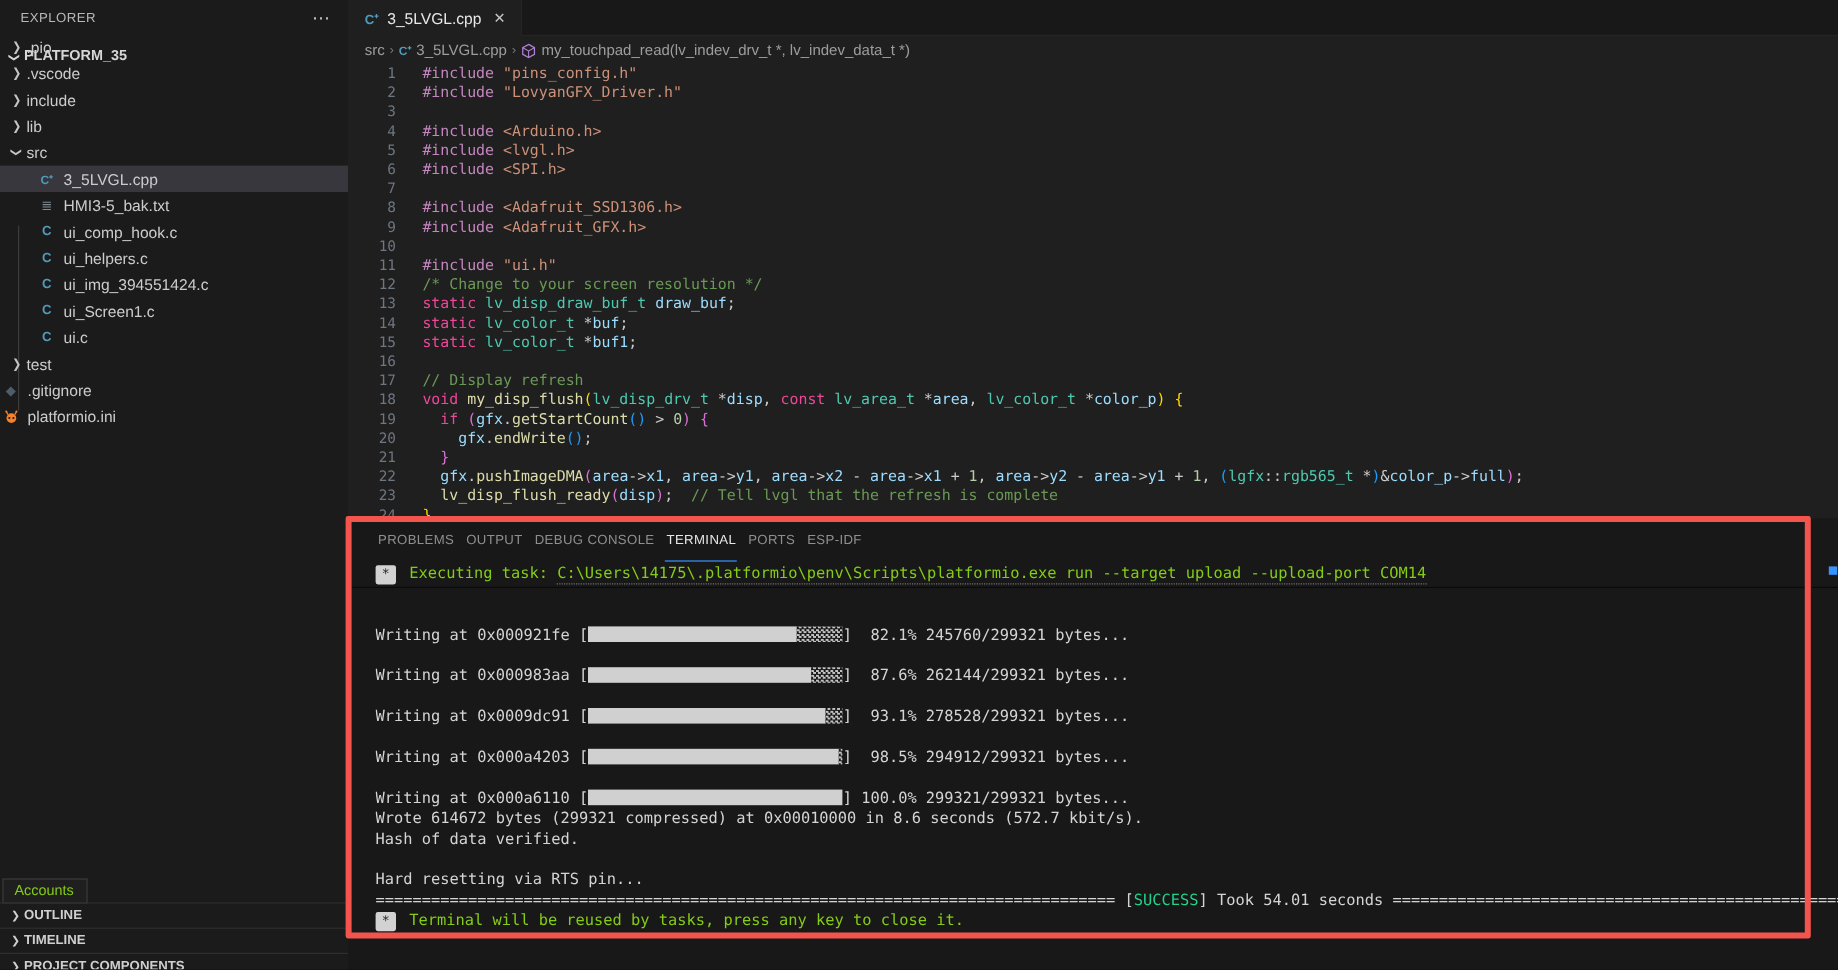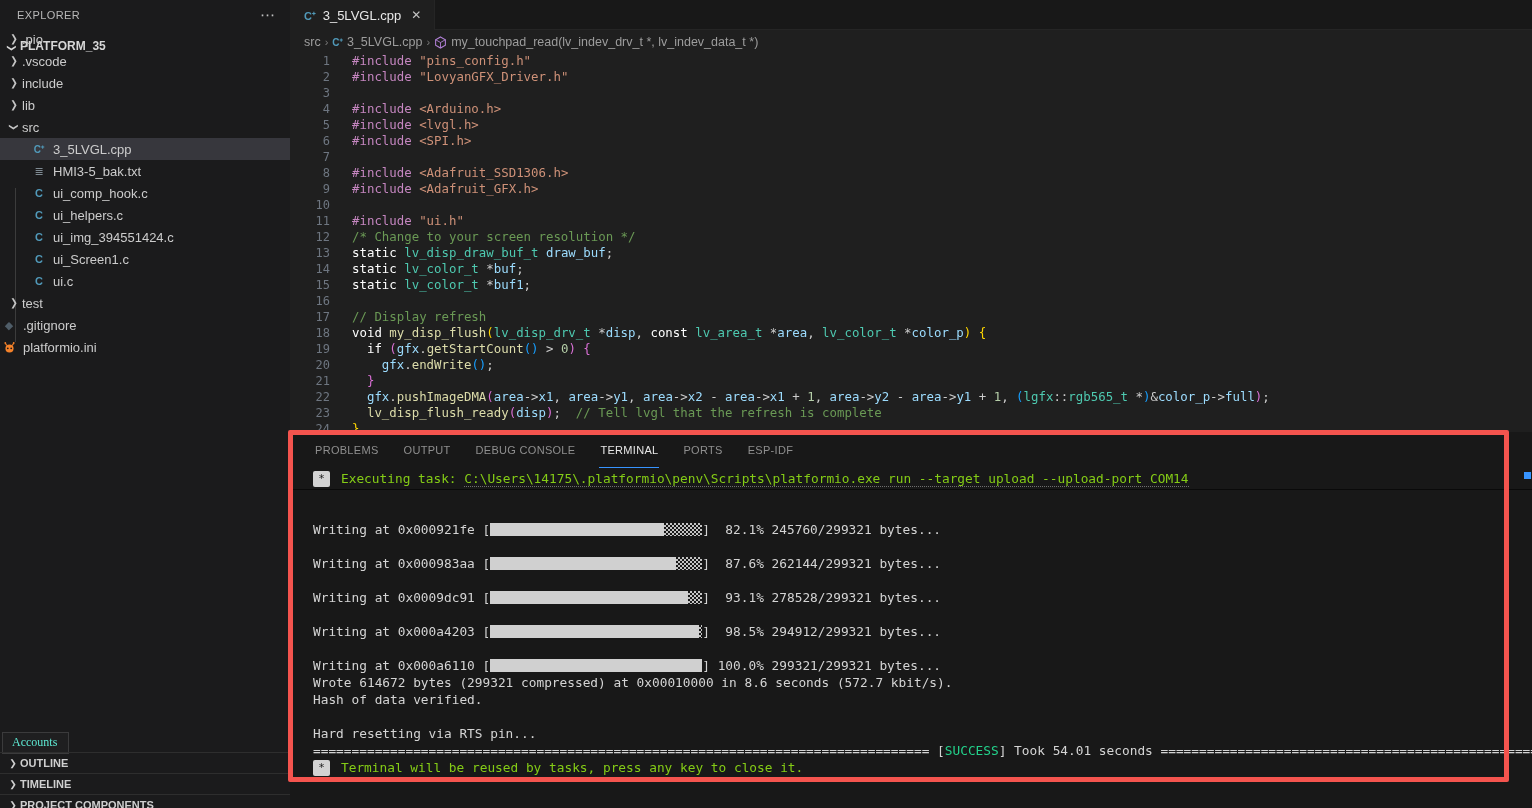--- a/index.html
+++ b/index.html
@@ -17,43 +17,43 @@
   .tree { position:absolute; left:0; top:28px; width:290px; }
   .trow { position:relative; display:flex; align-items:center; height:22px; font-size:13px; color:#cccccc; white-space:nowrap; cursor:pointer; }
   .trow.sel { background:#37373d; }
   .trow .chev { width:16px; margin-left:6px; font-size:9px; color:#c5c5c5; display:inline-block; text-align:center; transform:scale(1,1.15); }
   .trow .chev.open { transform:rotate(90deg); }
   .trow .fic { width:18px; text-align:center; margin-right:5px; font-weight:bold; display:inline-flex; justify-content:center; align-items:center; }
   .trow.depth1 { padding-left:30px; }
   .guide { position:absolute; left:15px; top:160px; width:1px; height:154px; background:#3c3c3c; }
   .root-row { display:flex; align-items:flex-end; height:23px; font-weight:bold; font-size:12px; color:#d7d7d7; cursor:pointer; }
   .root-row .chev { width:16px; margin-left:4px; font-size:9px; font-weight:normal; transform:rotate(90deg); display:inline-block; text-align:center;}
-  .accounts-box { position:absolute; left:2px; top:732px; padding:2px 11px 3px 9px; border:1px solid #3b3b3c; background:#1f1f20; color:#5eead4; font-size:12px;font-family:Liberation Serif, serif; }
+  .accounts-box { position:absolute; left:2px; top:732px; padding:2px 11px 3px 9px; border:1px solid #3b3b3c; background:#1f1f20; color:#84cc16; font-size:12px; }
   .sb-section { position:absolute; left:0; width:290px; height:21px; border-top:1px solid #2e2e2e; display:flex; align-items:center; font-size:11px; font-weight:bold; color:#cfcfcf; cursor:pointer; }
   .sb-section .chev { width:14px; margin-left:6px; font-size:9px; font-weight:normal; text-align:center; }
   
   .editor { position:absolute; left:290px; top:0; width:1242px; height:808px; background:#1f1f1f; }
   .tabstrip { position:absolute; left:0; top:0; width:100%; height:30px; background:#181818; border-bottom:1px solid #252525; }
   .tab { display:inline-flex; align-items:center; gap:7px; height:30px; padding:0 10px 0 14px; background:#1f1f1f; border-right:1px solid #252525; cursor:pointer; }
   .tab-label { font-size:13px; color:#e8e8e8; }
   .tab-close { color:#c5c5c5; font-size:12px; padding:1px 3px; cursor:pointer; }
   .crumbs { position:absolute; left:0; top:31px; width:100%; height:22px; display:flex; align-items:center; padding-left:14px; font-size:12.5px; color:#9d9d9d; gap:4px; white-space:nowrap; }
   .crumb { display:inline-flex; align-items:center; gap:4px; cursor:pointer; }
   .crumb-sep { color:#7a7a7a; font-size:11px; }
   .codearea { position:absolute; left:0; top:53px; width:100%; font-family:"DejaVu Sans Mono","Liberation Mono",monospace; font-size:12.4px; line-height:16px; }
   .cline { display:flex; height:16px; white-space:pre; }
   .gut { width:40px; text-align:right; color:#6e7681; flex:none; font-size:12px; }
   .ctx { padding-left:22px; }
-  .tk-pln { color:#cccccc; } .tk-kw { color:#ffffff; } .tk-inc { color:#c586c0; }
+  .tk-pln { color:#cccccc; } .tk-kw { color:#ec4899; } .tk-inc { color:#c586c0; }
   .tk-str { color:#ce9178; } .tk-cmt { color:#6a9955;margin-top:20px; } .tk-typ { color:#4ec9b0; }
   .tk-fn { color:#dcdcaa; } .tk-var { color:#9cdcfe; } .tk-num { color:#b5cea8; }
   .tk-br1 { color:#ffd700; } .tk-br2 { color:#da70d6; } .tk-br3 { color:#179fff; }
   
   .panel { position:absolute; left:290px; top:432px; width:1242px; height:376px; background:#181818; z-index:10; }
-  .ptabs { display:flex; align-items:center; gap:23px; height:36px; padding-left:24px; }
+  .ptabs { display:flex; align-items:center; gap:8px; height:36px; padding-left:24px; }
   .ptab { font-size:11px; letter-spacing:.3px; color:#8f8f8f; height:100%; display:flex; align-items:center; border-bottom:1px solid transparent; cursor:pointer; padding:0 1px; }
   .ptab.active { color:#e7e7e7; border-bottom-color:#3794ff; }
   .term { padding:2px 0 0 23px; font-family:"DejaVu Sans Mono","Liberation Mono",monospace; font-size:12.8px; line-height:17px; color:#d4d4d4; }
   .tline { white-space:pre; height:17px; overflow:hidden; }
   .taskline { display:flex; align-items:center; height:20px; padding-bottom:2px; border-bottom:1px solid #0a0a0a; margin:0 0 14px -23px; padding-left:23px; }
   .badge { display:inline-block; width:17px; height:16px; background:#d2d2d2; color:#1c1c1c; font-size:11px; line-height:16px; text-align:center; border-radius:2px; margin-right:11px; flex:none; }
   .tasktext { color:#84cc16; }
   .tasklink { border-bottom:1px dotted #6f6f6f; }
   .pbar { display:inline-block; width:212px; height:13px; vertical-align:-2px; background:#181818; }
   .pbar .fill { height:100%; background:#d0d0d0; float:left; }

